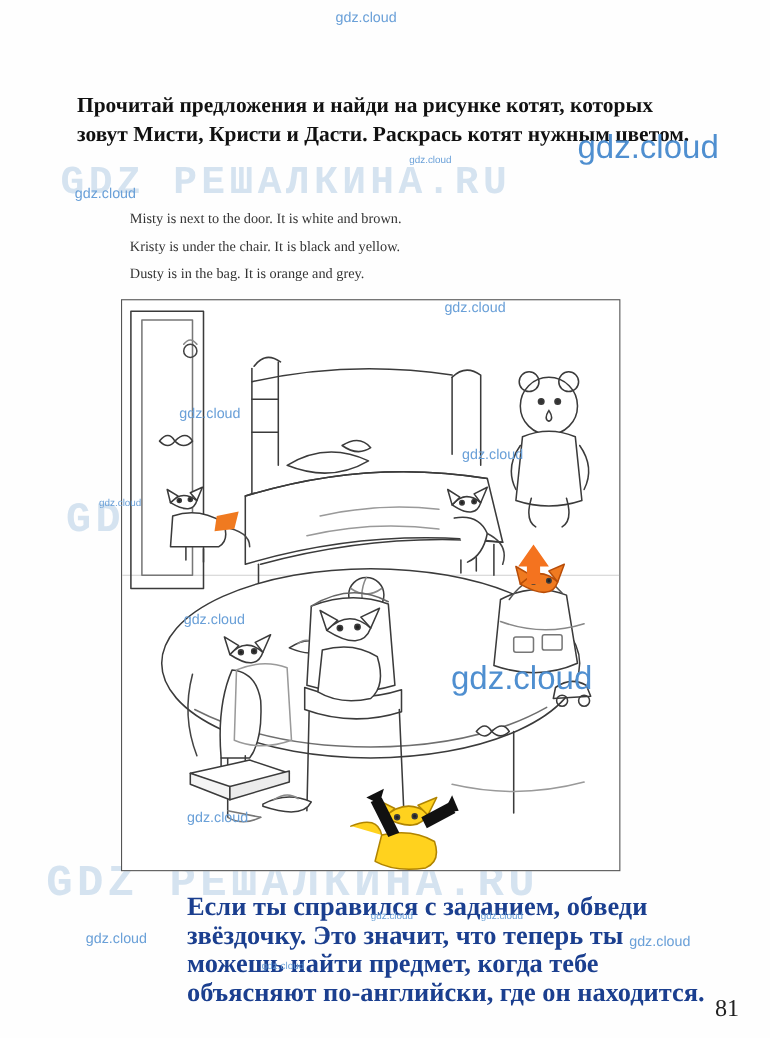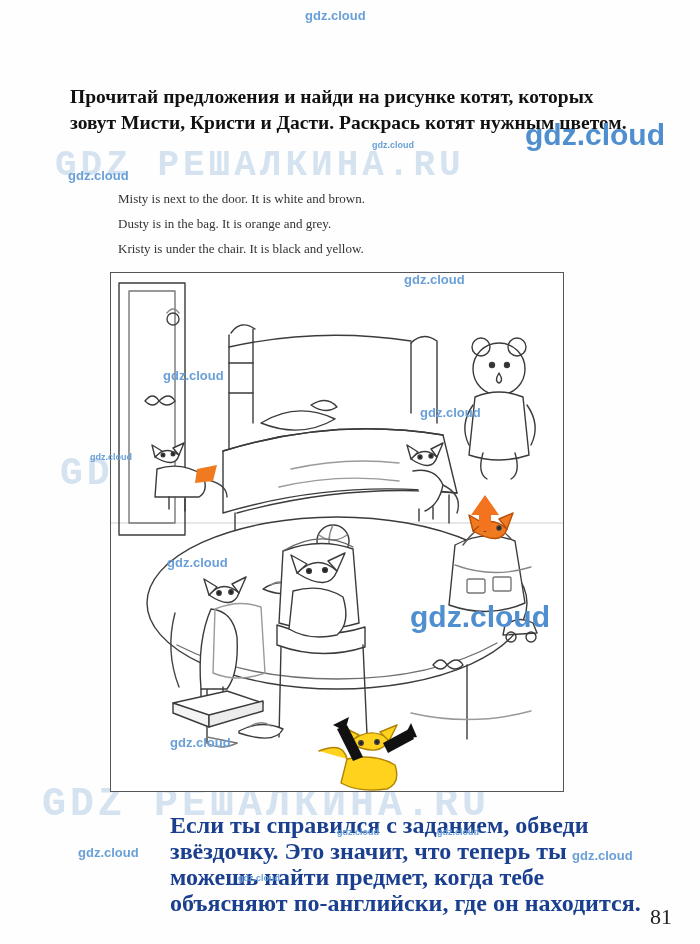--- a/index.html
+++ b/index.html
@@ -20,21 +20,21 @@
     width: 700px;
     height: 944px;
     background: #fefefe;
   }
 
   
   .wm {
     position: absolute;
     color: #6aa0d8;
     font-family: "Liberation Sans", sans-serif;
-    font-weight: 700;
+    font-weight: 400;
     pointer-events: none;
     white-space: nowrap;
   }
   .wm-small { font-size: 13px; }
   .wm-tiny  { font-size: 9px; }
   .wm-big   { font-size: 30px; color: #4f8fd0; }
 
   .wm-ghost {
     position: absolute;
     color: rgba(120,165,210,0.30);
@@ -109,22 +109,22 @@
 <div class="page">
 
   <div class="wm-ghost" style="left:55px; top:145px; font-size:36px;">GDZ РЕШАЛКИНА.RU</div>
   <div class="wm-ghost" style="left:60px; top:452px; font-size:38px;">GDZ РЕШАЛКИНА.RU</div>
   <div class="wm-ghost" style="left:42px; top:782px; font-size:40px;">GDZ РЕШАЛКИНА.RU</div>
 
   <div class="task-text">Прочитай предложения и найди на рисунке котят, которых зовут Мисти, Кристи и Дасти. Раскрась котят нужным цветом.</div>
 
   <div class="english">
     <div>Misty is next to the door. It is white and brown.</div>
+    <div>Kristy is under the chair. It is black and yellow.</div>
     <div>Dusty is in the bag. It is orange and grey.</div>
-    <div>Kristy is under the chair. It is black and yellow.</div>
   </div>
 
   <div class="picture">
     <svg width="452" height="518" viewBox="0 0 452 518" xmlns="http://www.w3.org/2000/svg">
       <g fill="none" stroke="#3b3b3b" stroke-width="1.4" stroke-linecap="round" stroke-linejoin="round">
 
         <path d="M0 250 L452 250" stroke="#cfcfcf" stroke-width="1"></path>
 
         <g>
           <path d="M8 10 L8 262 L74 262 L74 10 Z"></path>

